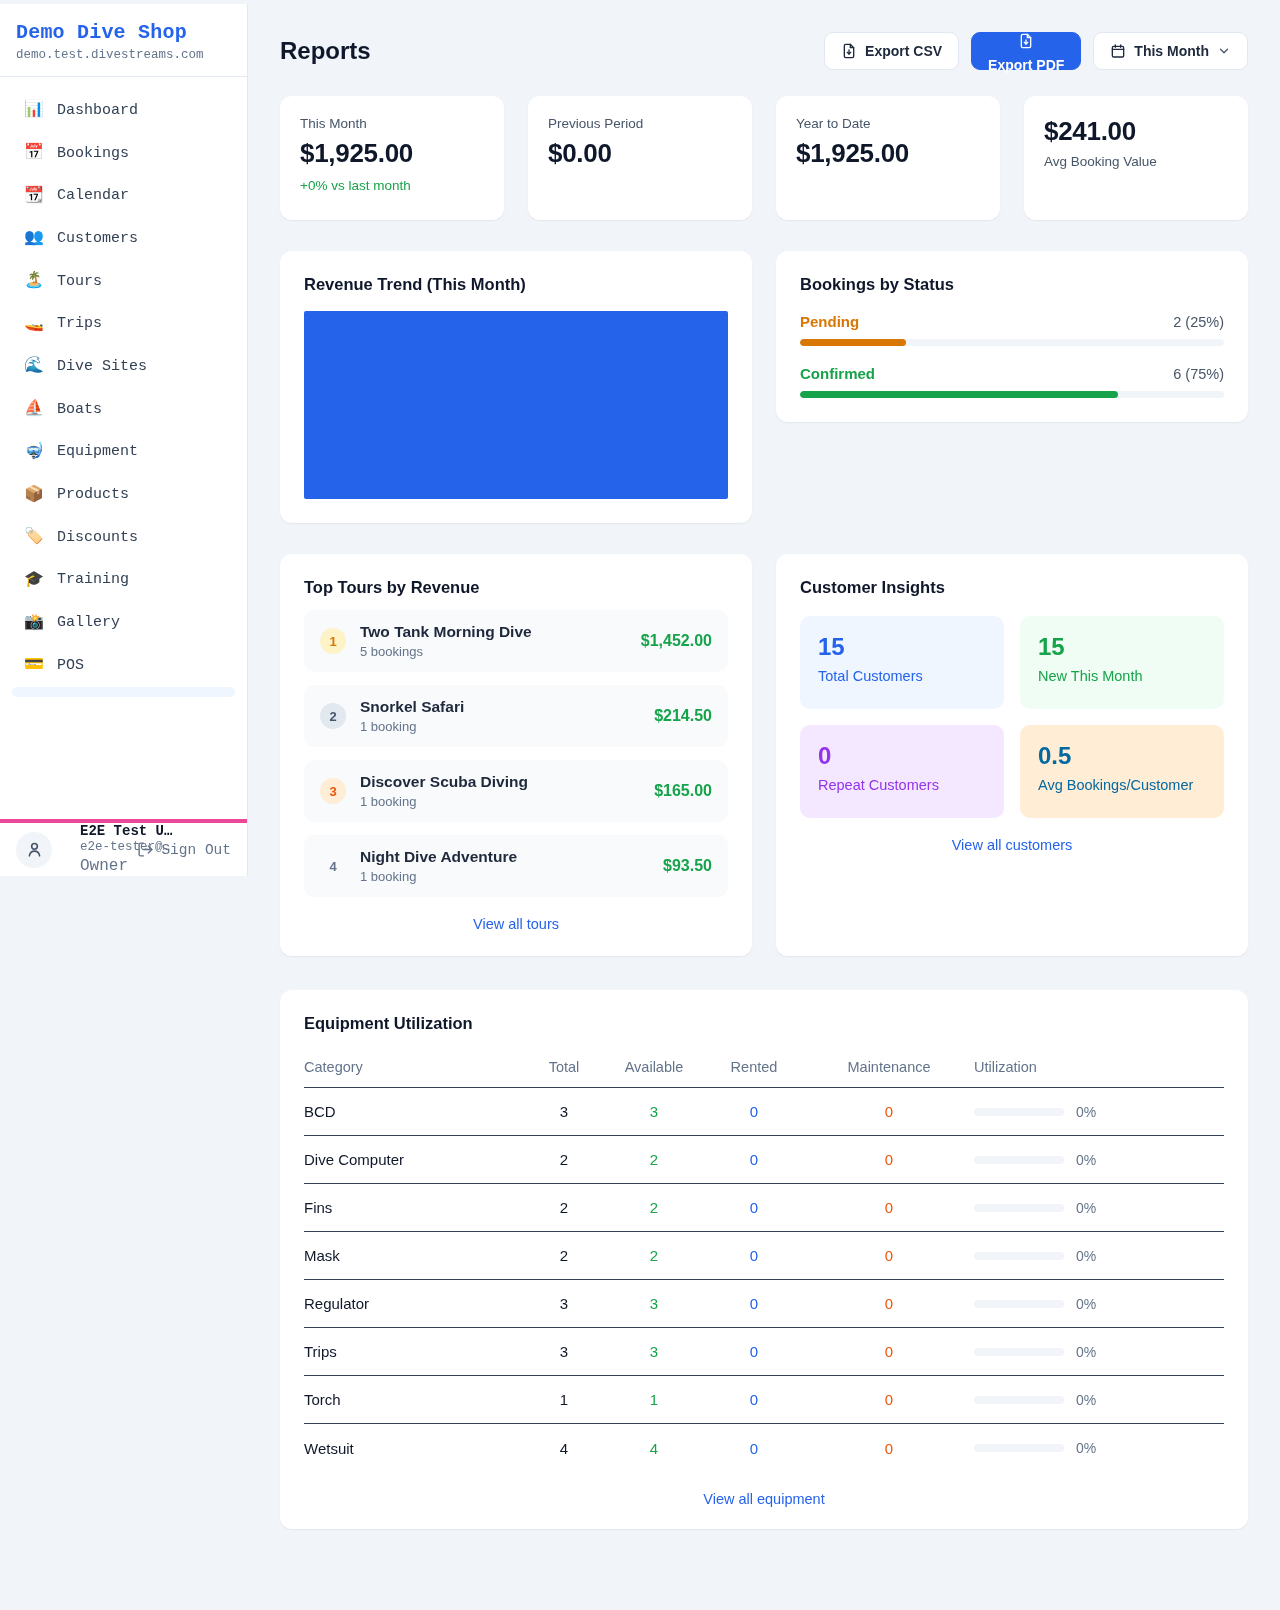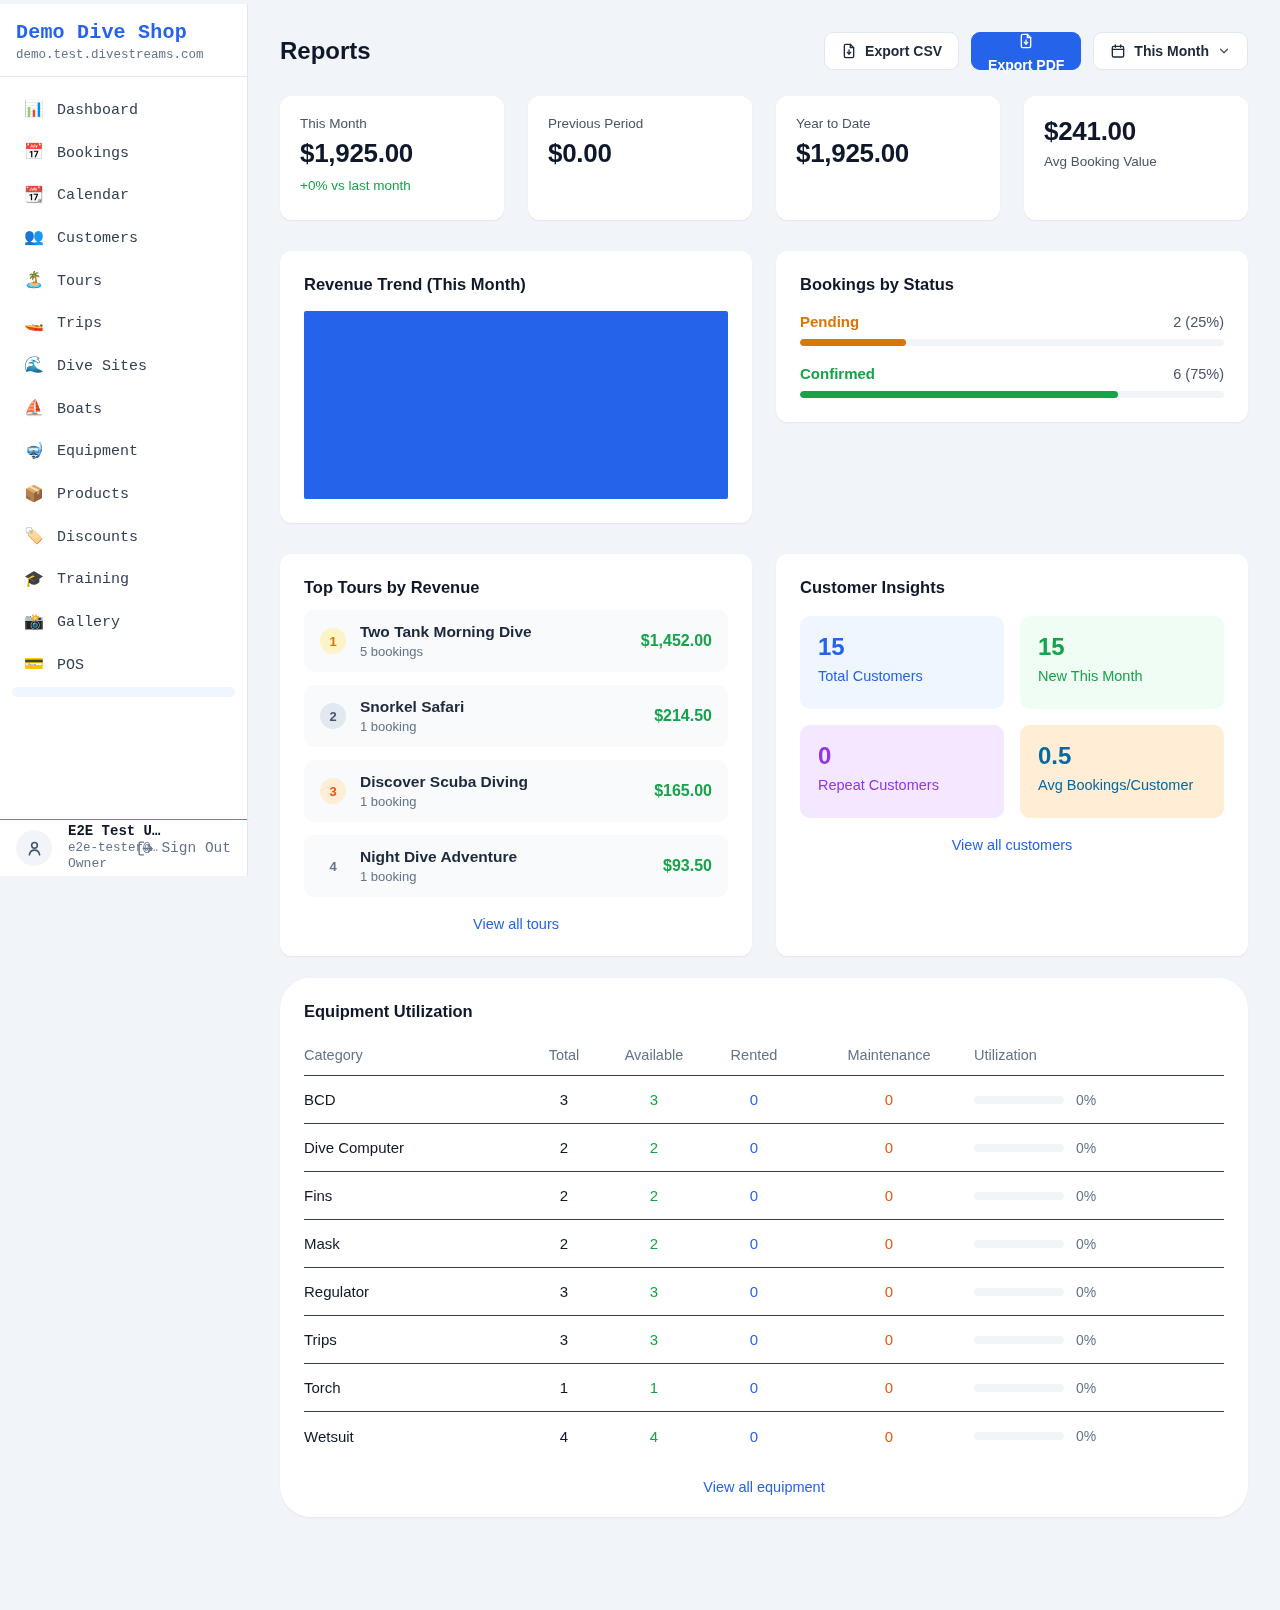--- a/index.html
+++ b/index.html
@@ -24,31 +24,31 @@
   .nav-item {
     display:flex; align-items:center; gap:13px;
     padding:10px 12px; border-radius:8px; height:42.7px;
     font-size:15px; color:#334155; cursor:pointer;
   }
   .nav-icon { width:20px; font-size:16px; line-height:1; text-align:center; }
   .nav-partial {
     height:10px; border-radius:8px; background:#eff6ff; margin:0 0 0 0;
   }
   .user-footer {
-    border-top:1px solid #ec4899; background:#fff;
-    padding:9px 16px; display:flex; align-items:center; gap:16px; height:57px;
+    border-top:4px solid #ec4899; background:#fff;
+    padding:9px 16px; display:flex; align-items:center; gap:28px; height:57px;
   }
   .avatar {
     width:36px; height:36px; border-radius:50%; background:#f1f5f9;
     display:flex; align-items:center; justify-content:center; color:#475569; flex:none;
   }
   .user-meta { flex:1; min-width:0; line-height:1.25; }
   .user-name { font-size:14px; font-weight:bold; color:#0f172a; white-space:nowrap; }
   .user-email { font-size:12.5px; color:#64748b; white-space:nowrap; }
-  .user-role { font-size:13px; color:#64748b; }
+  .user-role { font-size:16px; color:#64748b; }
   .signout { display:flex; align-items:center; gap:7px; color:#64748b; font-size:14.5px; cursor:pointer; white-space:nowrap; }
   
   .main { position:absolute; left:248px; top:0; width:1032px; padding:32px; }
   .page-header { display:flex; align-items:center; justify-content:space-between; }
   .page-title { font-size:24px; font-weight:bold; color:#0f172a; }
   .header-actions { display:flex; gap:12px; }
   .btn {
     display:flex; align-items:center; gap:8px; height:38px; padding:0 16px;
     border-radius:9px; font-size:14px; font-weight:600; cursor:pointer;
     background:#fff; border:1px solid #e2e8f0; color:#1e293b;
@@ -90,21 +90,21 @@
   .tour-name { font-size:15.5px; font-weight:600; color:#1e293b; }
   .tour-sub { font-size:13px; color:#64748b; margin-top:3px; }
   .tour-price { font-size:16px; font-weight:bold; color:#16a34a; }
   .view-link { display:block; text-align:center; color:#2563eb; font-size:14.5px; margin-top:19px; text-decoration:none; cursor:pointer; }
   
   .insight-grid { display:grid; grid-template-columns:1fr 1fr; gap:16px; margin-top:19px; }
   .insight-tile { border-radius:10px; padding:17px 18px; height:93px; }
   .insight-value { font-size:24px; font-weight:bold; }
   .insight-label { font-size:14.5px; margin-top:7px; }
   
-  .equip-card { margin-top:22px; padding:24px 24px 22px 24px;border-radius:31px; }
+  .equip-card { margin-top:34px; padding:24px 24px 22px 24px; }
   .equip-table { margin-top:13px; }
   .equip-row {
     display:grid; grid-template-columns:220px 80px 100px 100px 170px 1fr;
     align-items:center; border-bottom:1px solid #334155; min-height:48px;
   }
   .equip-row.head { min-height:42px; border-bottom:1px solid #334155; }
   .equip-row:last-of-type { border-bottom:none; }
   .th { font-size:14.5px; color:#64748b; font-weight:normal; }
   .td-cat { font-size:15px; color:#0f172a; }
   .num { text-align:center; font-size:15px; }

